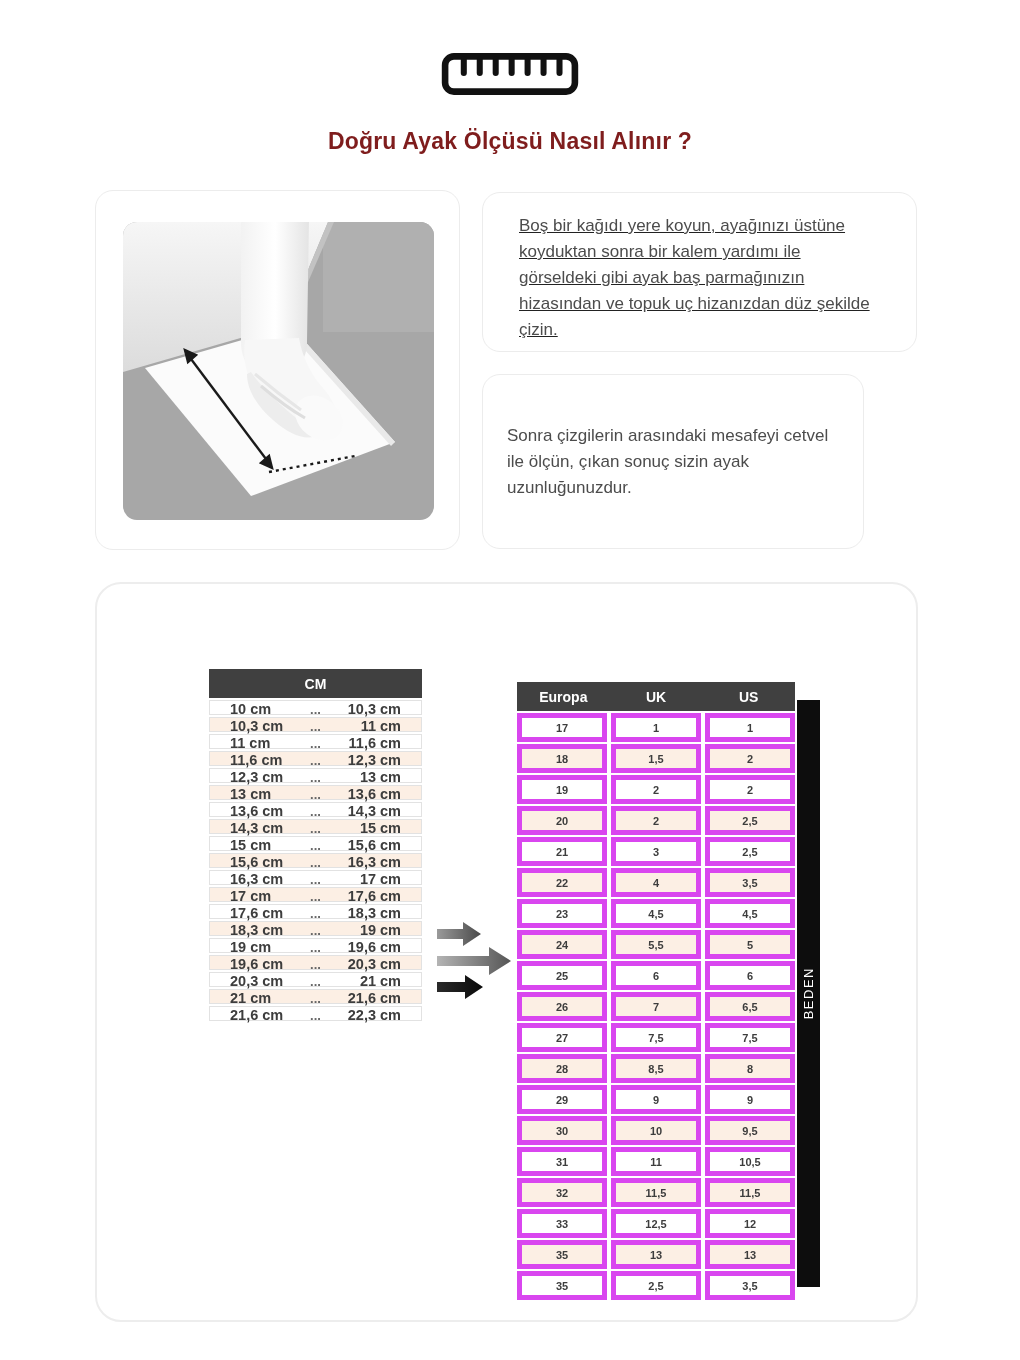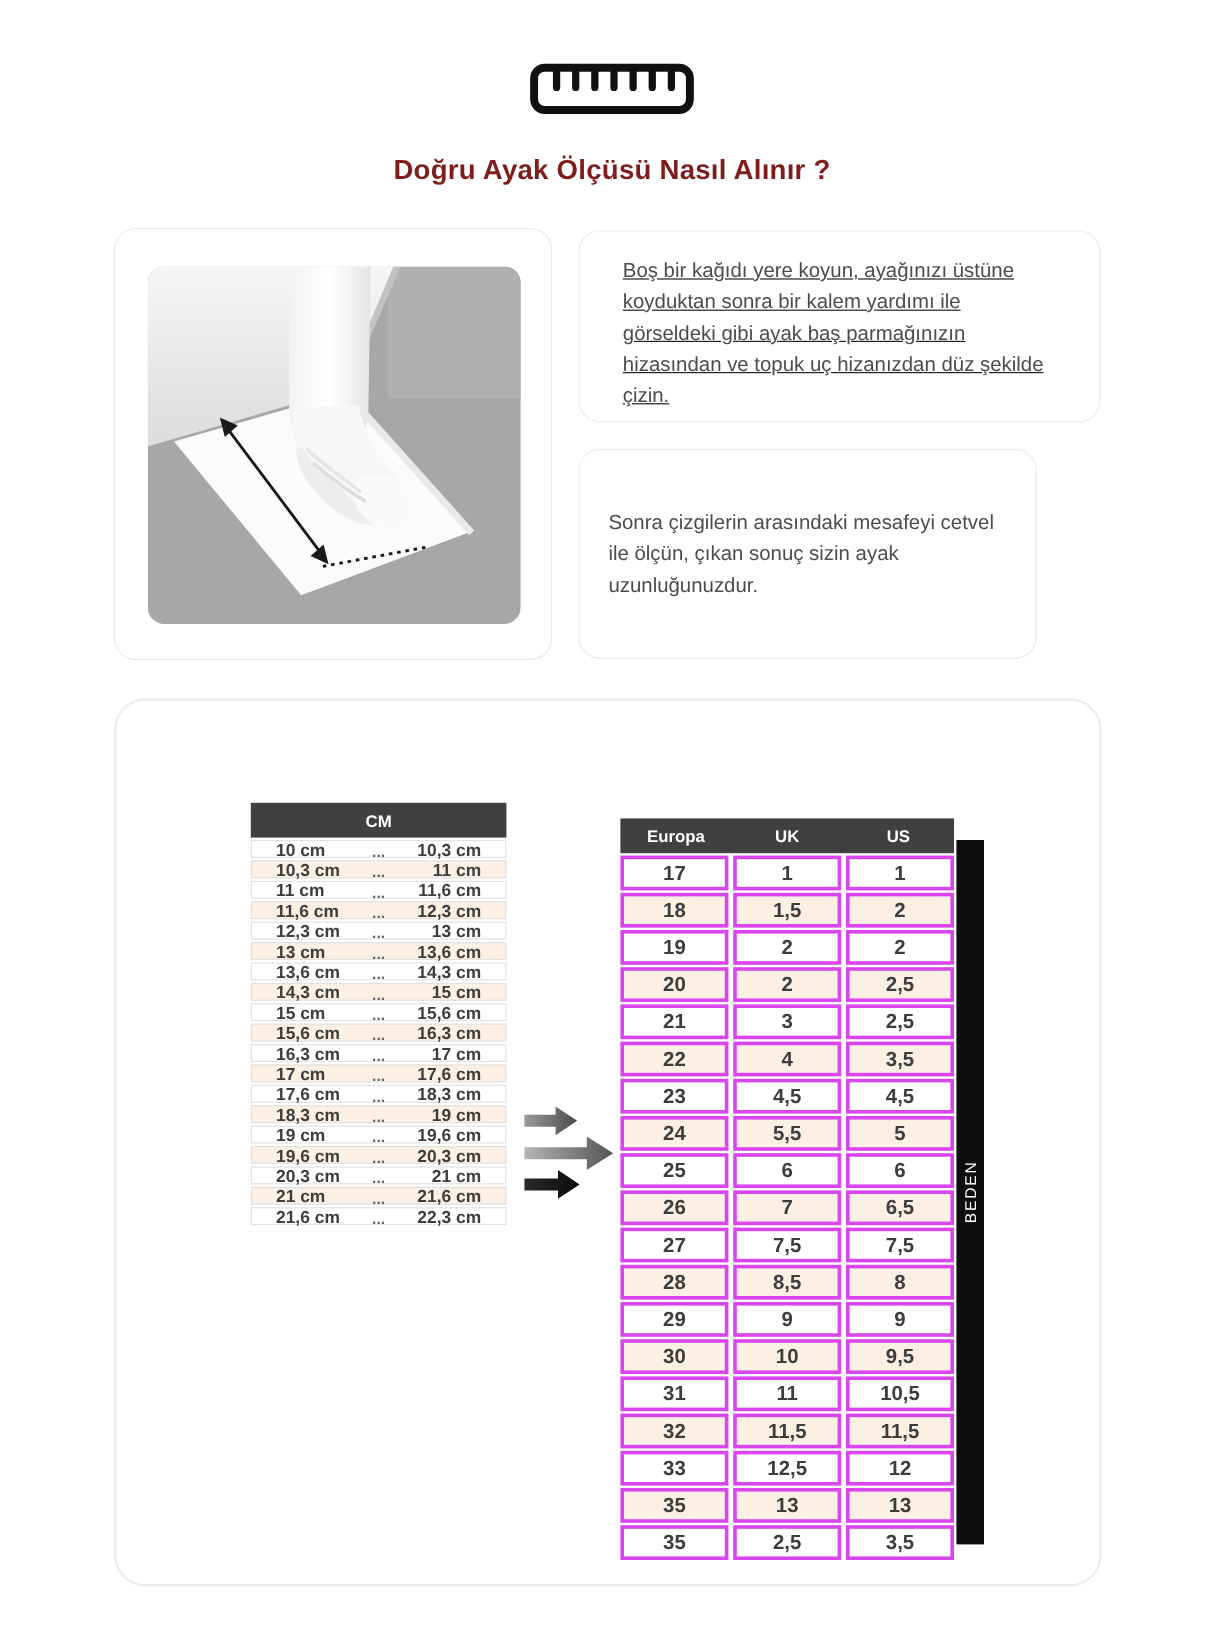--- a/index.html
+++ b/index.html
@@ -30,23 +30,23 @@
   #size-head{display:grid;grid-template-columns:1fr 1fr 1fr;}
   #size-head .hcell{display:flex;align-items:center;justify-content:center;}
   .cm-row{height:15px;margin-bottom:2px;border:1px solid #e2e2e2;box-sizing:border-box;
     display:grid;grid-template-columns:1fr 34px 1fr;align-items:center;
     font-size:14.5px;font-weight:bold;color:#3d3d3d;background:#fff;}
   .cm-row .from{text-align:left;padding-left:20px;}
   .cm-row .sep{text-align:center;color:#666;font-size:13px;}
   .cm-row .to{text-align:right;padding-right:20px;}
   .size-row{height:29px;margin-bottom:2px;display:grid;grid-template-columns:90px 90px 90px;
     column-gap:4px;}
-  .size-row .cell{border:3px solid #d946ef;box-sizing:border-box;background:#fff;
+  .size-row .cell{border:5px solid #d946ef;box-sizing:border-box;background:#fff;
     display:flex;align-items:center;justify-content:center;
-    font-size:17px;font-weight:bold;color:#3d3d3d;}
+    font-size:11px;font-weight:bold;color:#3d3d3d;}
   .alt{background:var(--row-alt,#fcefe4) !important;}
   #beden-bar{left:700px;top:116px;width:23px;height:587px;background:#0d0d0d;
     display:flex;align-items:center;justify-content:center;}
   #beden-bar span{writing-mode:vertical-rl;transform:rotate(180deg);color:#fff;
     font-size:13px;letter-spacing:1.5px;font-weight:normal;}
   #arrows-wrap{left:336px;top:334px;width:82px;height:92px;}
 </style>
 </head>
 <body>
 

